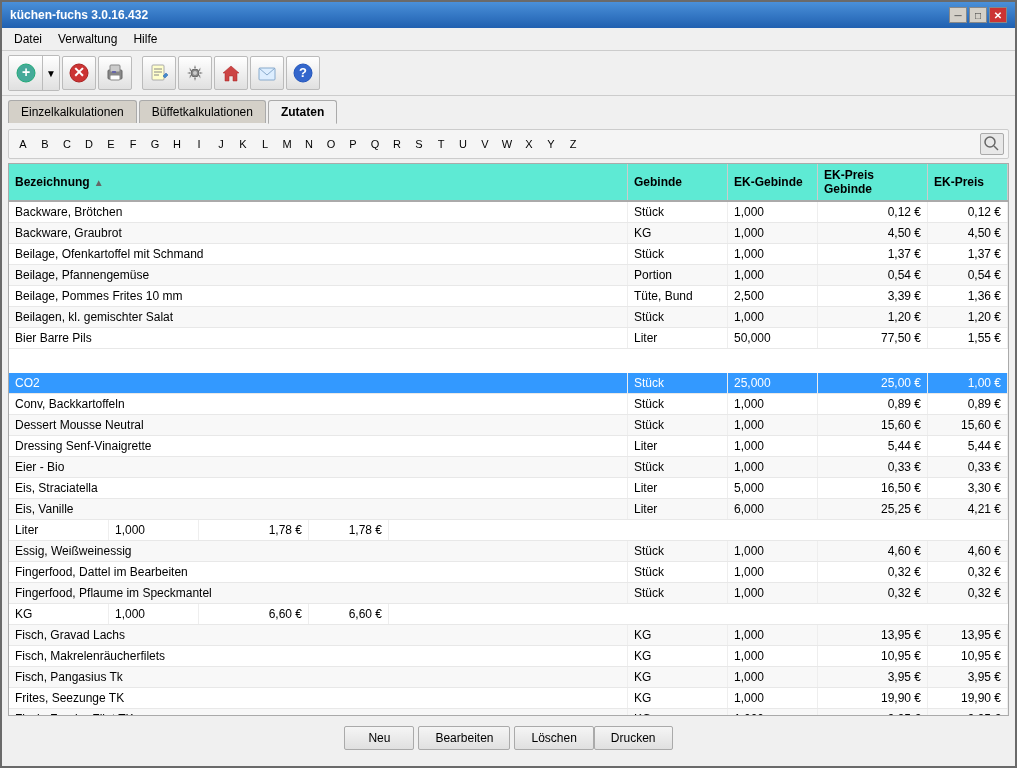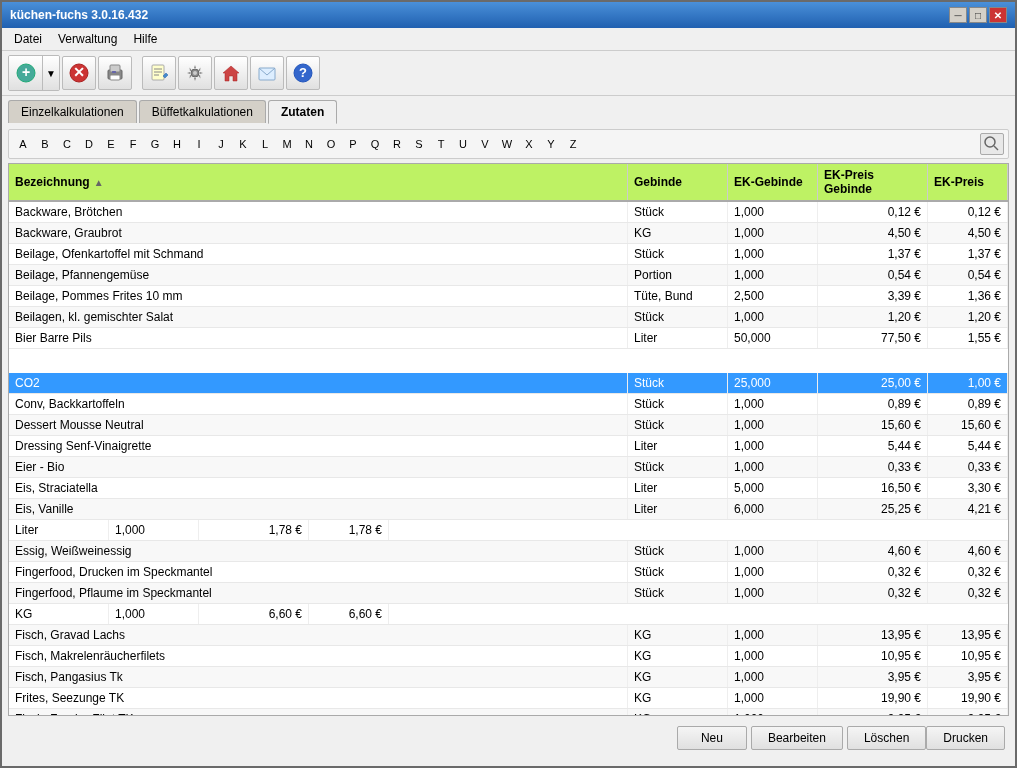--- a/index.html
+++ b/index.html
@@ -167,21 +167,21 @@
     .table-container {
       flex: 1;
       overflow: hidden;
       border: 1px solid #aaa;
       background: white;
       display: flex;
       flex-direction: column;
     }
     .table-header {
       display: flex;
-      background: #bef264;
+      background: #5eead4;
       border-bottom: 2px solid #aaa;
       flex-shrink: 0;
     }
     .th {
       padding: 4px 6px;
       font-weight: bold;
       font-size: 12px;
       border-right: 1px solid #ccc;
       display: flex;
       align-items: center;
@@ -212,21 +212,21 @@
       overflow: hidden;
       white-space: nowrap;
     }
     .td.col-name { flex: 1; min-width: 200px; }
     .td.col-gebinde { width: 100px; }
     .td.col-ek-gebinde { width: 90px; }
     .td.col-ek-preis-gebinde { width: 110px; text-align: right; }
     .td.col-ek-preis { width: 80px; text-align: right; padding-right: 6px; }
     .bottom-bar {
       display: flex;
-      justify-content: flex-end;
+      justify-content: center;
       padding: 10px 4px;
       flex-shrink: 0;
     }
     .bottom-left { display: flex; gap: 4px; }
     .action-btn {
       padding: 4px 16px;
       border: 1px solid #aaa;
       background: linear-gradient(to bottom, #f5f5f5, #e0e0e0);
       cursor: pointer;
       font-size: 12px;
@@ -485,21 +485,21 @@
       <div class="td col-ek-preis">1,78 €</div>
     </div>
           <div class="table-row alt">
       <div class="td col-name">Essig, Weißweinessig</div>
       <div class="td col-gebinde">Stück</div>
       <div class="td col-ek-gebinde">1,000</div>
       <div class="td col-ek-preis-gebinde">4,60 €</div>
       <div class="td col-ek-preis">4,60 €</div>
     </div>
           <div class="table-row">
-      <div class="td col-name">Fingerfood, Drucken im Speckmantel</div>
+      <div class="td col-name">Fingerfood, Dattel im Bearbeiten</div>
       <div class="td col-gebinde">Stück</div>
       <div class="td col-ek-gebinde">1,000</div>
       <div class="td col-ek-preis-gebinde">0,32 €</div>
       <div class="td col-ek-preis">0,32 €</div>
     </div>
           <div class="table-row alt">
       <div class="td col-name">Fingerfood, Pflaume im Speckmantel</div>
       <div class="td col-gebinde">Stück</div>
       <div class="td col-ek-gebinde">1,000</div>
       <div class="td col-ek-preis-gebinde">0,32 €</div>

